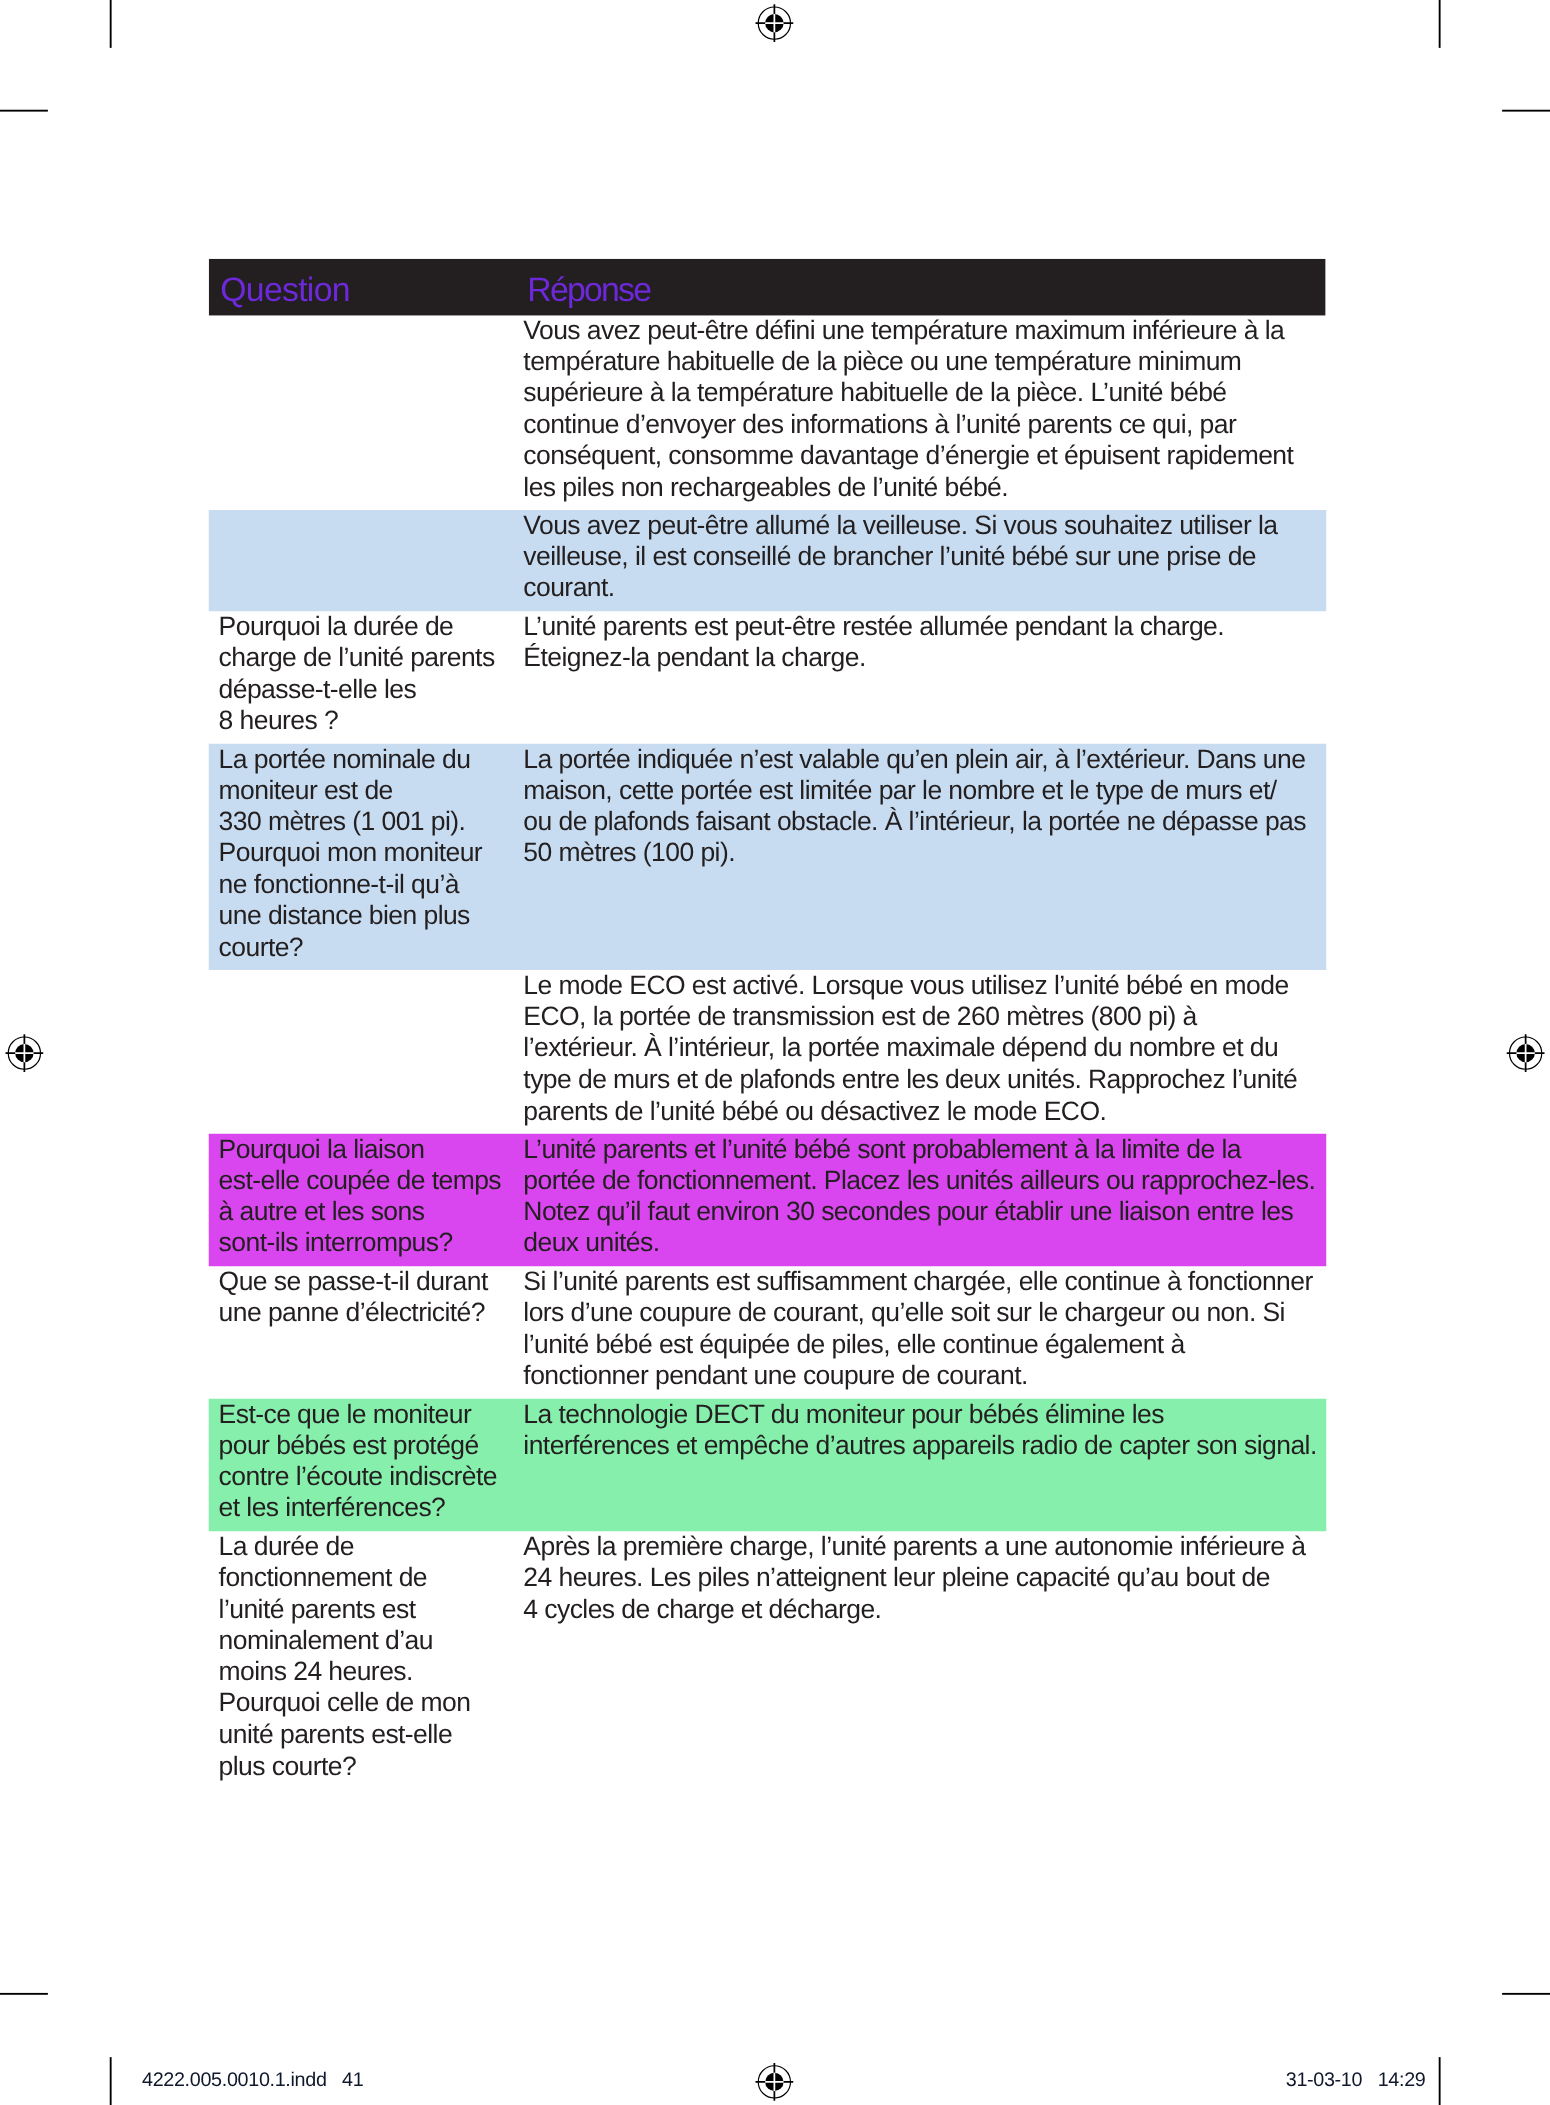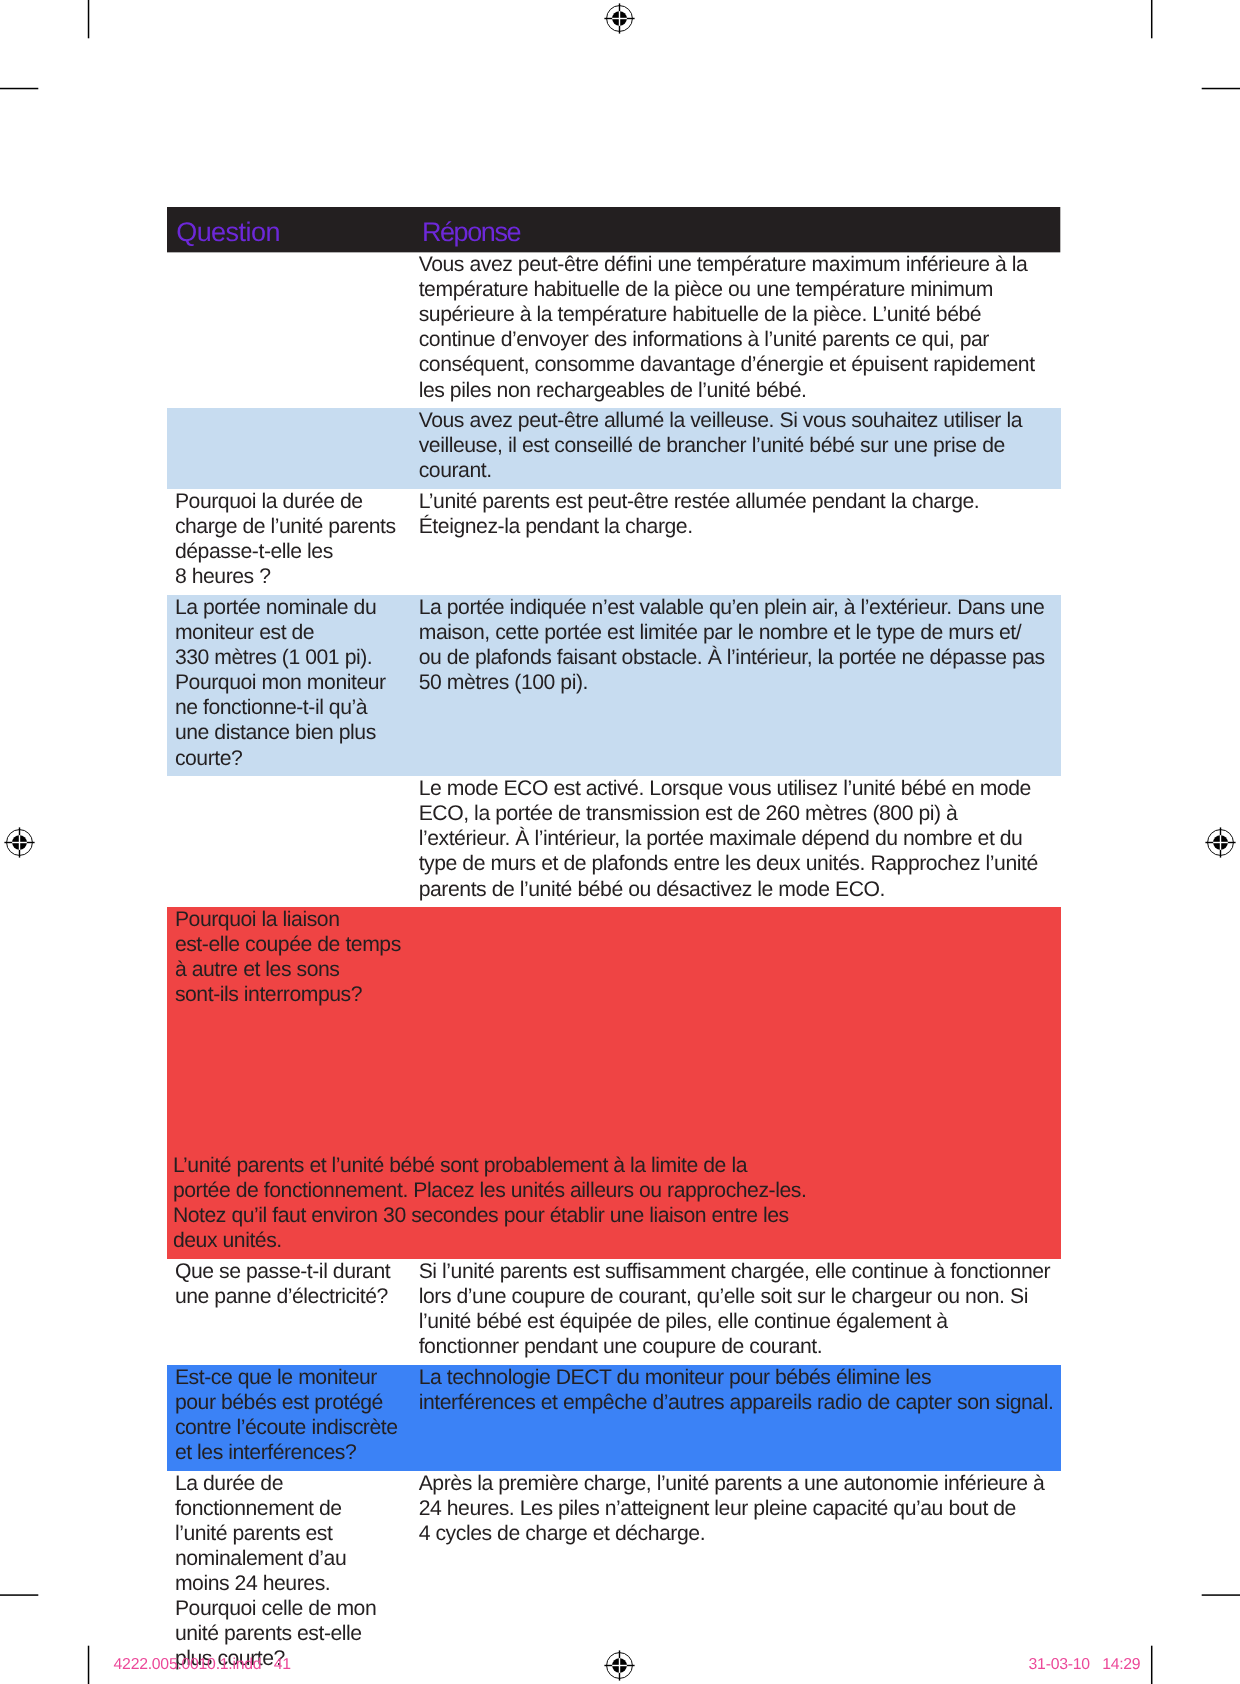--- a/index.html
+++ b/index.html
@@ -23,21 +23,21 @@
   .thead span{position:absolute;z-index:2;top:12.2px;color:#6d28d9;font-size:27px;line-height:1;text-align:right;}
   .th-q{left:8.8px;letter-spacing:-0.55px;}
   .th-a{left:254.5px;letter-spacing:-1.4px;}
   .row{position:relative;display:flex;}
   .cell{font-size:21.2px;line-height:25.13px;color:#231f20;
         padding-top:0;padding-bottom:5.4px;white-space:pre;}
   .cell.q{box-sizing:border-box;width:245.8px;flex:0 0 245.8px;padding-left:7.5px;letter-spacing:-0.45px;}
   .cell.a{padding-left:5.5px;letter-spacing:-0.45px;}
 
   
-  .ftr{position:absolute;font-size:15.8px;color:#ec4899;white-space:pre;letter-spacing:-0.26px;line-height:1;text-align:center;}
+  .ftr{position:absolute;font-size:15.8px;color:#0f172a;white-space:pre;letter-spacing:-0.26px;line-height:1;text-align:center;}
 </style>
 </head>
 <body>
 
 <div class="page">
 
   <svg class="cm" width="40" height="3" style="position:absolute;left:0px;top:87px;">
       <rect x="0.00" y="0.78" width="38.3" height="1.5" fill="#000"></rect>
     </svg>
   <svg class="cm" width="3" height="40" style="position:absolute;left:87px;top:0px;">
@@ -142,39 +142,39 @@
 50 mètres (100 pi).</div>
         </div>
         <div class="row">
           <div class="cell q"></div>
           <div class="cell a">Le mode ECO est activé. Lorsque vous utilisez l’unité bébé en mode
 ECO, la portée de transmission est de 260 mètres (800 pi) à
 l’extérieur. À l’intérieur, la portée maximale dépend du nombre et du
 type de murs et de plafonds entre les deux unités. Rapprochez l’unité
 parents de l’unité bébé ou désactivez le mode ECO.</div>
         </div>
-        <div class="row" style="background: #ef4444; flex-direction: column;">
+        <div class="row" style="background: #d946ef;">
           <div class="cell q">Pourquoi la liaison
 est-elle coupée de temps
 à autre et les sons
 sont-ils interrompus?</div>
           <div class="cell a">L’unité parents et l’unité bébé sont probablement à la limite de la
 portée de fonctionnement. Placez les unités ailleurs ou rapprochez-les.
 Notez qu’il faut environ 30 secondes pour établir une liaison entre les
 deux unités.</div>
         </div>
         <div class="row">
           <div class="cell q">Que se passe-t-il durant
 une panne d’électricité?</div>
           <div class="cell a">Si l’unité parents est suffisamment chargée, elle continue à fonctionner
 lors d’une coupure de courant, qu’elle soit sur le chargeur ou non. Si
 l’unité bébé est équipée de piles, elle continue également à
 fonctionner pendant une coupure de courant.</div>
         </div>
-        <div class="row" style="background: #3b82f6;">
+        <div class="row" style="background: #86efac;">
           <div class="cell q">Est-ce que le moniteur
 pour bébés est protégé
 contre l’écoute indiscrète
 et les interférences?</div>
           <div class="cell a">La technologie DECT du moniteur pour bébés élimine les
 interférences et empêche d’autres appareils radio de capter son signal.</div>
         </div>
         <div class="row">
           <div class="cell q">La durée de
 fonctionnement de

